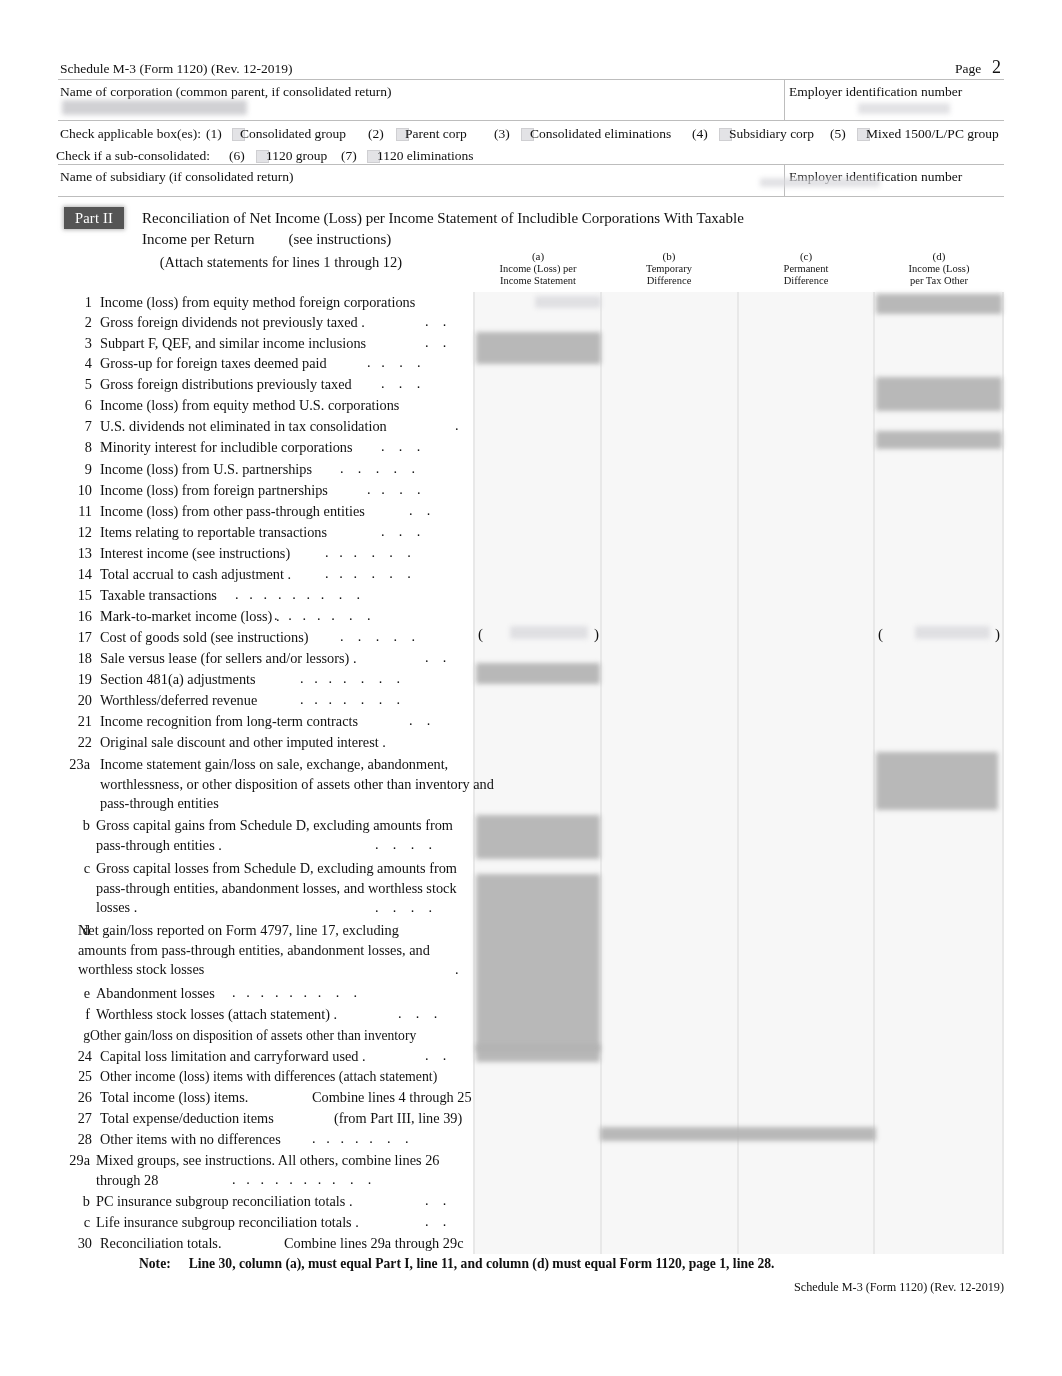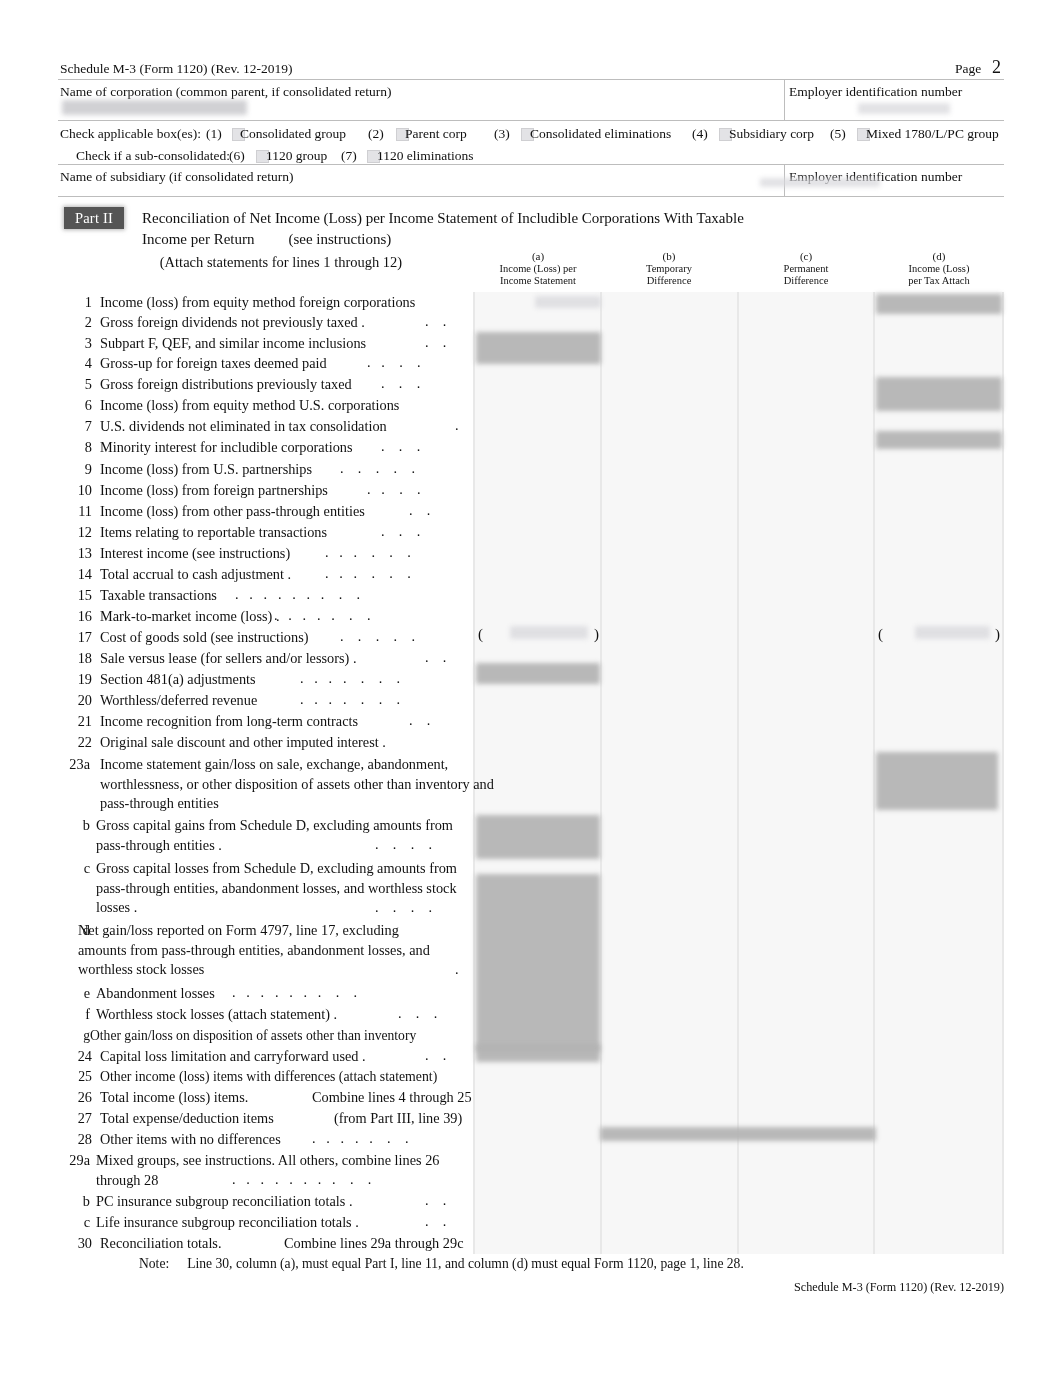--- a/index.html
+++ b/index.html
@@ -50,21 +50,21 @@
     font-size: 13.5px;
   }
 
   .name-corp { left: 60px; top: 84px; }
   .ein-1 { left: 789px; top: 84px; }
   .name-sub { left: 60px; top: 169px; }
   .ein-2 { left: 789px; top: 169px; }
 
   .chk-row { font-size: 13.5px; }
   .chk-label-1 { left: 60px; top: 126px; }
-  .chk-label-2 { left: 76px; top: 148px; }
+  .chk-label-2 { left: 56px; top: 148px; }
 
   .redact {
     position: absolute;
     background: #c9c9cd;
     filter: blur(2.4px);
     opacity: .85;
     border-radius: 1px;
   }
   .redact.light {
     background: #d8d8dc;
@@ -170,20 +170,21 @@
   .paren {
     position: absolute;
     font-size: 15px;
     color: #111;
   }
 
   .note {
     position: absolute;
     left: 139px; top: 1256px;
     font-size: 13.6px;
+    font-weight: bold;
   }
   .note .nlabel { margin-right: 18px; }
 
   .footer-id {
     position: absolute;
     right: 58px; top: 1280px;
     font-size: 12.2px;
   }
 </style>
 </head>
@@ -223,21 +224,21 @@
   <div class="t chk-row" style="left:494px; top:126px;">(3)</div>
   <div class="checkbox" style="left:521px; top:128px;"></div>
   <div class="t chk-row" style="left:530px; top:126px;">Consolidated eliminations</div>
 
   <div class="t chk-row" style="left:692px; top:126px;">(4)</div>
   <div class="checkbox" style="left:719px; top:128px;"></div>
   <div class="t chk-row" style="left:729px; top:126px;">Subsidiary corp</div>
 
   <div class="t chk-row" style="left:830px; top:126px;">(5)</div>
   <div class="checkbox" style="left:857px; top:128px;"></div>
-  <div class="t chk-row" style="left:866px; top:126px;">Mixed 1780/L/PC group</div>
+  <div class="t chk-row" style="left:866px; top:126px;">Mixed 1500/L/PC group</div>
 
   <div class="t chk-row chk-label-2">Check if a sub-consolidated:</div>
   <div class="t chk-row" style="left:229px; top:148px;">(6)</div>
   <div class="checkbox" style="left:256px; top:150px;"></div>
   <div class="t chk-row" style="left:266px; top:148px;">1120 group</div>
 
   <div class="t chk-row" style="left:341px; top:148px;">(7)</div>
   <div class="checkbox" style="left:367px; top:150px;"></div>
   <div class="t chk-row" style="left:377px; top:148px;">1120 eliminations</div>
 
@@ -262,21 +263,21 @@
     <div>Difference</div>
   </div>
   <div class="col-hd" style="left:741px; top:250px; width:130px;">
     <div class="letter">(c)</div>
     <div>Permanent</div>
     <div>Difference</div>
   </div>
   <div class="col-hd" style="left:876px; top:250px; width:126px;">
     <div class="letter">(d)</div>
     <div>Income (Loss)</div>
-    <div>per  Tax Attach</div>
+    <div>per  Tax Other</div>
   </div>
 
   <div class="grid-bg" style="left:475px; top:292px; width:528px; height:962px;"></div>
 
   <div class="vrule" style="left:473px; top:292px; height:962px;"></div>
   <div class="vrule" style="left:600px; top:292px; height:962px;"></div>
   <div class="vrule" style="left:737px; top:292px; height:962px;"></div>
   <div class="vrule" style="left:873px; top:292px; height:962px;"></div>
   <div class="vrule" style="left:1002px; top:292px; height:962px;"></div>
 

